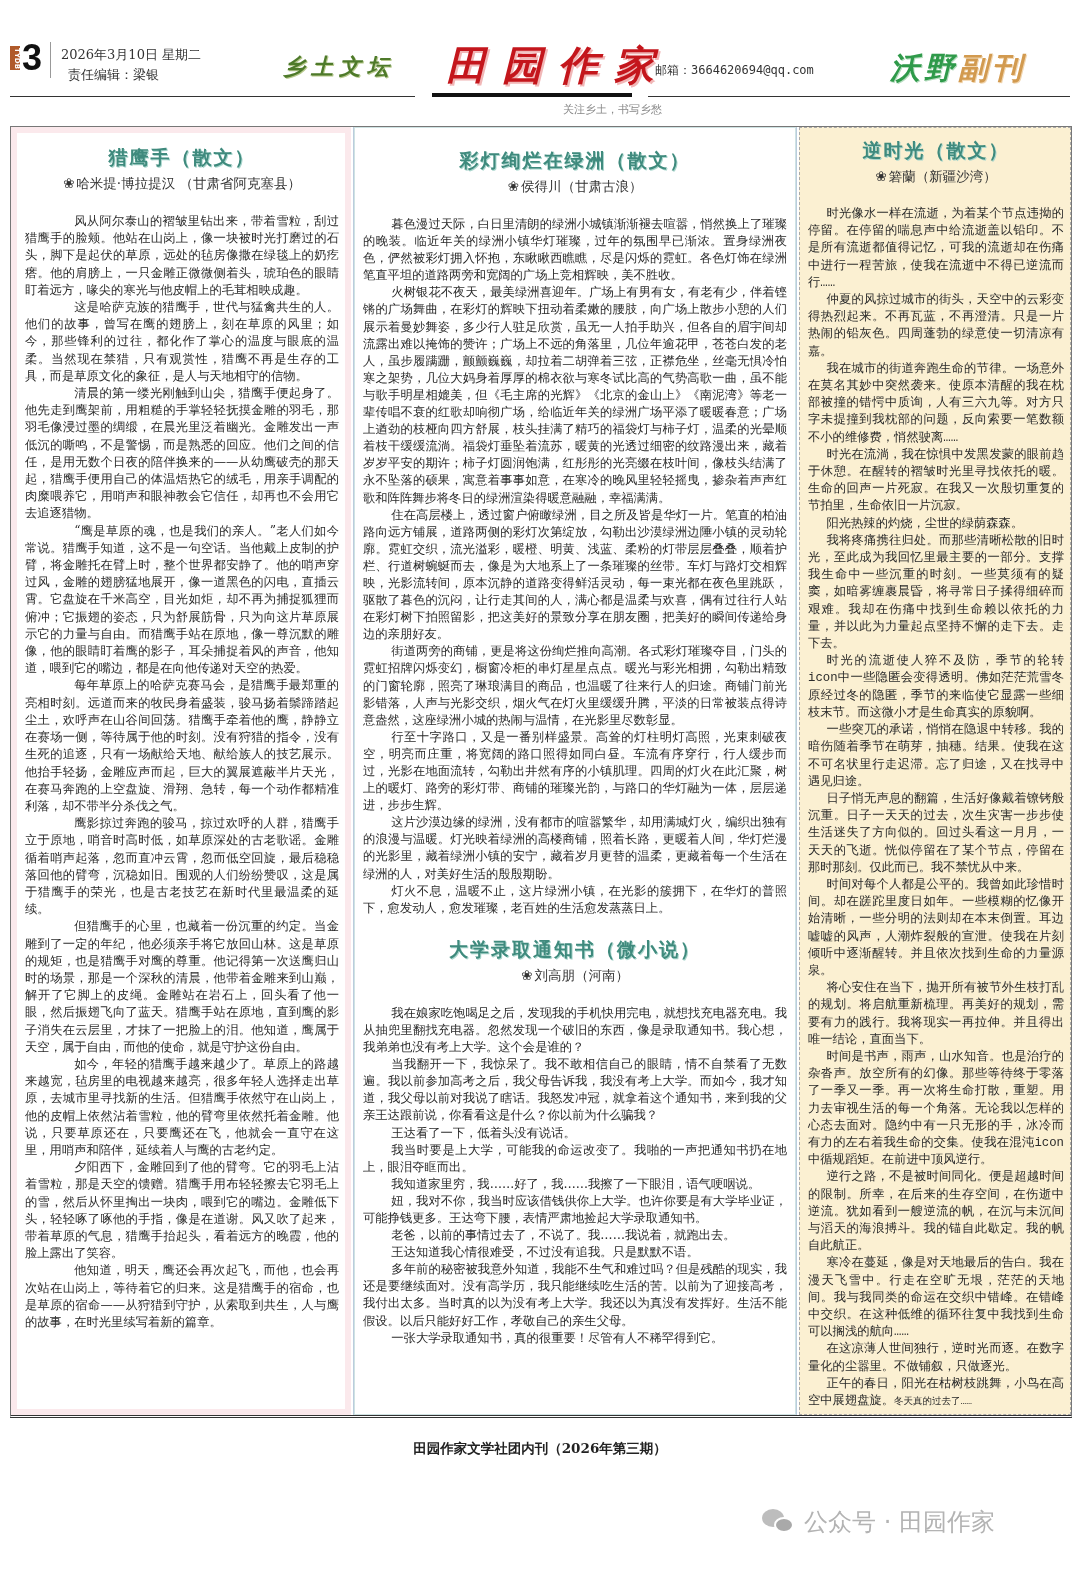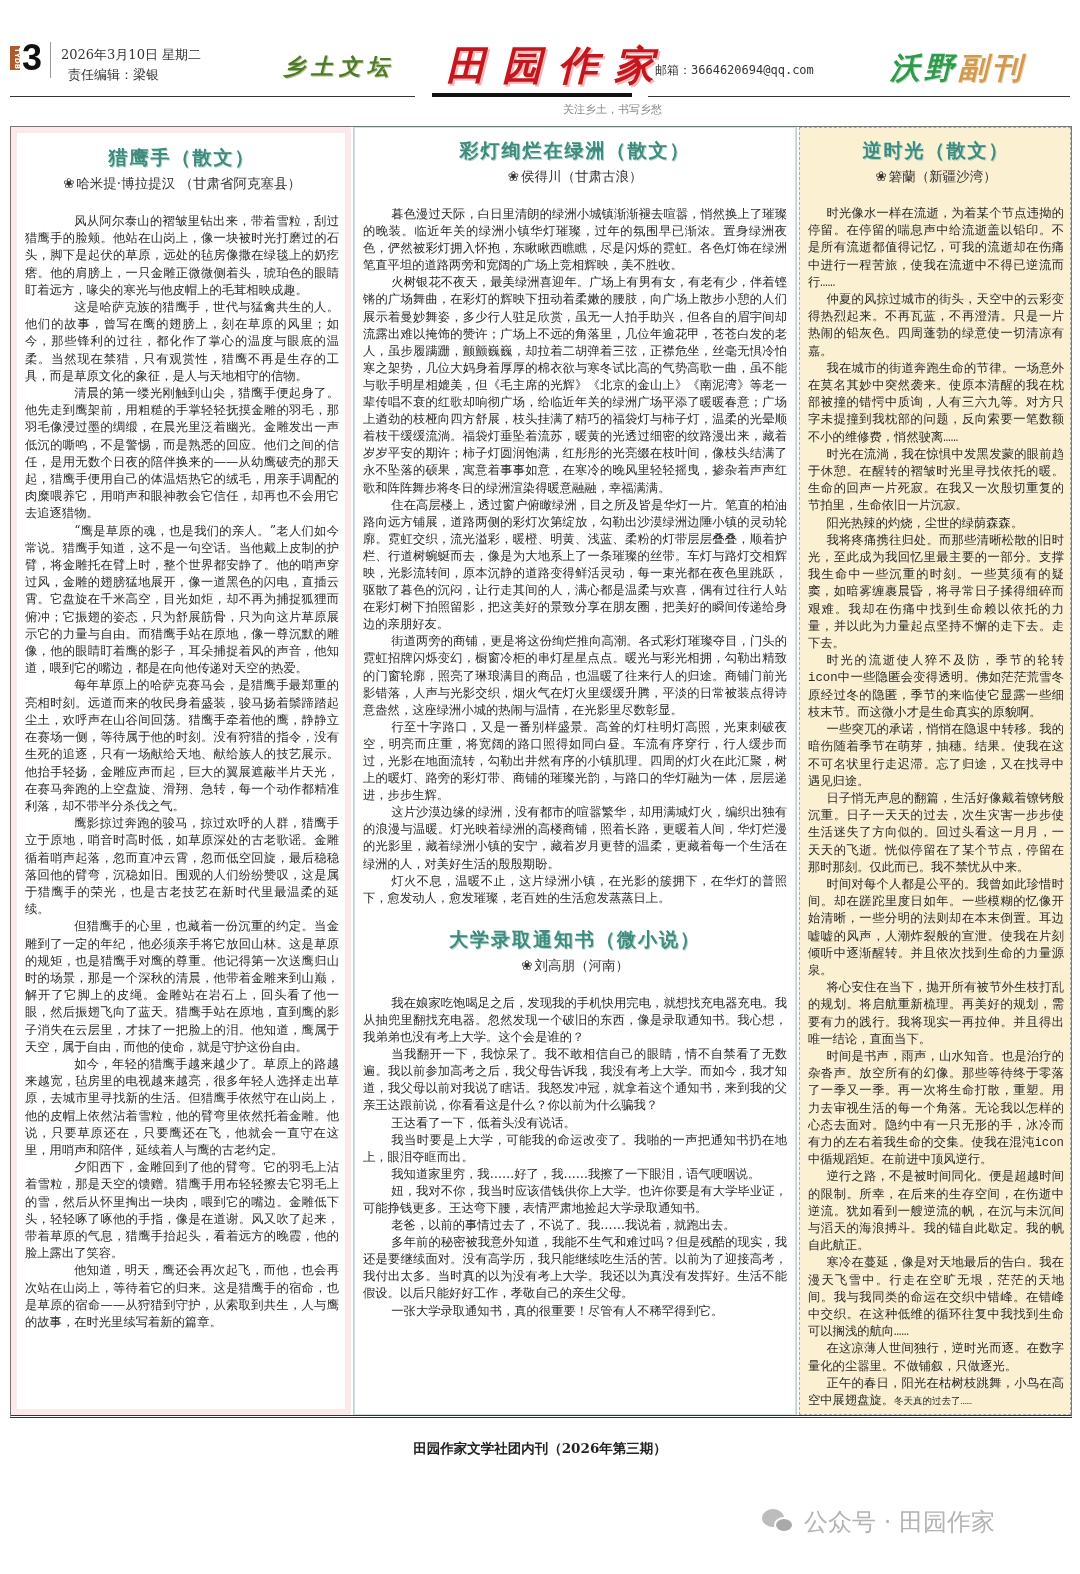--- a/index.html
+++ b/index.html
@@ -23,21 +23,21 @@
   .section-right { position: absolute; left: 890px; top: 48px; font-size: 30px; font-weight: bold; letter-spacing: 4px; font-family: "DejaVu Serif", serif; font-style: italic; text-align: center; }
   .section-right .g { color: #2f9a4a; text-shadow: 1px 1px 0 #b6dcbf; }
   .section-right .o { color: #d29a4f; text-shadow: 1px 1px 0 #f1d6b0; }
 
   
   .frame { position: absolute; left: 10px; top: 126px; width: 1062px; height: 1292px; border: 1px solid #777; border-bottom: 3px double #333; }
   .col { position: absolute; top: 0; bottom: 0; overflow: hidden; }
   .col-left { left: 0; width: 340px; background: #fbe9ec; padding: 6px 6px; }
   .col-left .inner { background: #ffffff; height: 100%; padding: 12px 6px 0 8px; }
   .col-mid { left: 342px; width: 444px; background: #eef7f7; border-left: 1px solid #bcd; border-right: 1px solid #bcd; padding: 0; }
-  .col-mid .inner { background: #ffffff; height: 100%; padding: 10px 8px 0 8px; border: 1px solid #cfe3e3; }
+  .col-mid .inner { background: #ffffff; height: 100%; padding: 20px 8px 0 8px; border: 1px solid #cfe3e3; }
   .col-right { left: 788px; width: 272px; background: #fbf0d2; border: 1px dashed #aaa; padding: 10px 6px 0 8px; }
 
   .art-title { text-align: center; font-size: 19px; font-weight: bold; color: #3f8a7d; font-family: "DejaVu Serif", serif; text-shadow: 1px 1px 0 #a9d6cd; letter-spacing: 2px; margin-bottom: 4px; }
   .art-byline { text-align: center; font-size: 13.5px; color: #333; margin-bottom: 20px; font-family: "DejaVu Sans", sans-serif; }
   .art-byline .flower { margin-right: 2px; }
   .para { font-size: 12.3px; line-height: 17.2px; text-align: justify; color: #2a2a2a; text-indent: 2em; font-family: "DejaVu Serif", serif; }
   .col-left .para { text-indent: 4em; }
   .col-left .para:first-of-type { text-indent: 4em; }
   .col-mid .para { text-indent: 2.3em; line-height: 17.1px; }
   .col-right .para { font-size: 12.3px; line-height: 17.2px; text-indent: 1.5em; font-family: Liberation Mono, monospace; }
@@ -114,20 +114,21 @@
         <div class="art-byline">
           <span class="flower">❀</span><span>刘高朋（河南）</span>
         </div>
         <p class="para">我在娘家吃饱喝足之后，发现我的手机快用完电，就想找充电器充电。我从抽兜里翻找充电器。忽然发现一个破旧的东西，像是录取通知书。我心想，我弟弟也没有考上大学。这个会是谁的？</p>
         <p class="para">当我翻开一下，我惊呆了。我不敢相信自己的眼睛，情不自禁看了无数遍。我以前参加高考之后，我父母告诉我，我没有考上大学。而如今，我才知道，我父母以前对我说了瞎话。我怒发冲冠，就拿着这个通知书，来到我的父亲王达跟前说，你看看这是什么？你以前为什么骗我？</p>
         <p class="para">王达看了一下，低着头没有说话。</p>
         <p class="para">我当时要是上大学，可能我的命运改变了。我啪的一声把通知书扔在地上，眼泪夺眶而出。</p>
         <p class="para">我知道家里穷，我……好了，我……我擦了一下眼泪，语气哽咽说。</p>
         <p class="para">妞，我对不你，我当时应该借钱供你上大学。也许你要是有大学毕业证，可能挣钱更多。王达弯下腰，表情严肃地捡起大学录取通知书。</p>
         <p class="para">老爸，以前的事情过去了，不说了。我……我说着，就跑出去。</p>
+        <p class="para">王达知道我心情很难受，不过没有追我。只是默默不语。</p>
         <p class="para">多年前的秘密被我意外知道，我能不生气和难过吗？但是残酷的现实，我还是要继续面对。没有高学历，我只能继续吃生活的苦。以前为了迎接高考，我付出太多。当时真的以为没有考上大学。我还以为真没有发挥好。生活不能假设。以后只能好好工作，孝敬自己的亲生父母。</p>
         <p class="para">一张大学录取通知书，真的很重要！尽管有人不稀罕得到它。</p>
       </div>
     </div>
   </div>
 
   <div class="col col-right">
     <div>
       <div class="art-title">逆时光（散文）</div>
       <div class="art-byline">

